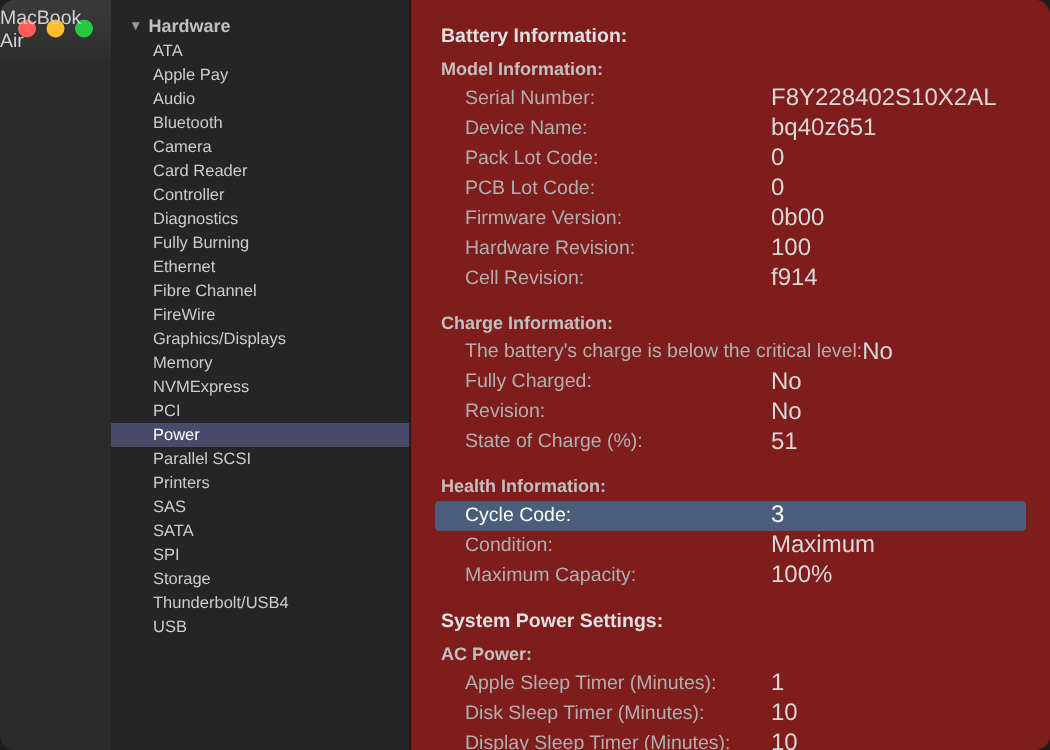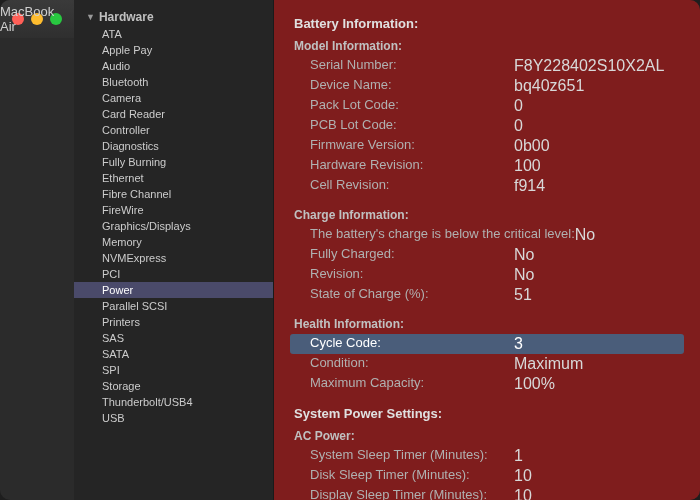--- a/index.html
+++ b/index.html
@@ -296,21 +296,21 @@
           <span class="info-label">Maximum Capacity:</span>
           <span class="info-value">100%</span>
         </div>
       </div>
 
       <div class="section-heading">System Power Settings:</div>
 
       <div class="info-group">
         <div class="info-group-label">AC Power:</div>
         <div class="info-row">
-          <span class="info-label">System Sleep Timer (Minutes):</span>
+          <span class="info-label">Apple Sleep Timer (Minutes):</span>
           <span class="info-value">1</span>
         </div>
         <div class="info-row">
           <span class="info-label">Disk Sleep Timer (Minutes):</span>
           <span class="info-value">10</span>
         </div>
         <div class="info-row">
           <span class="info-label">Display Sleep Timer (Minutes):</span>
           <span class="info-value">10</span>
         </div>

